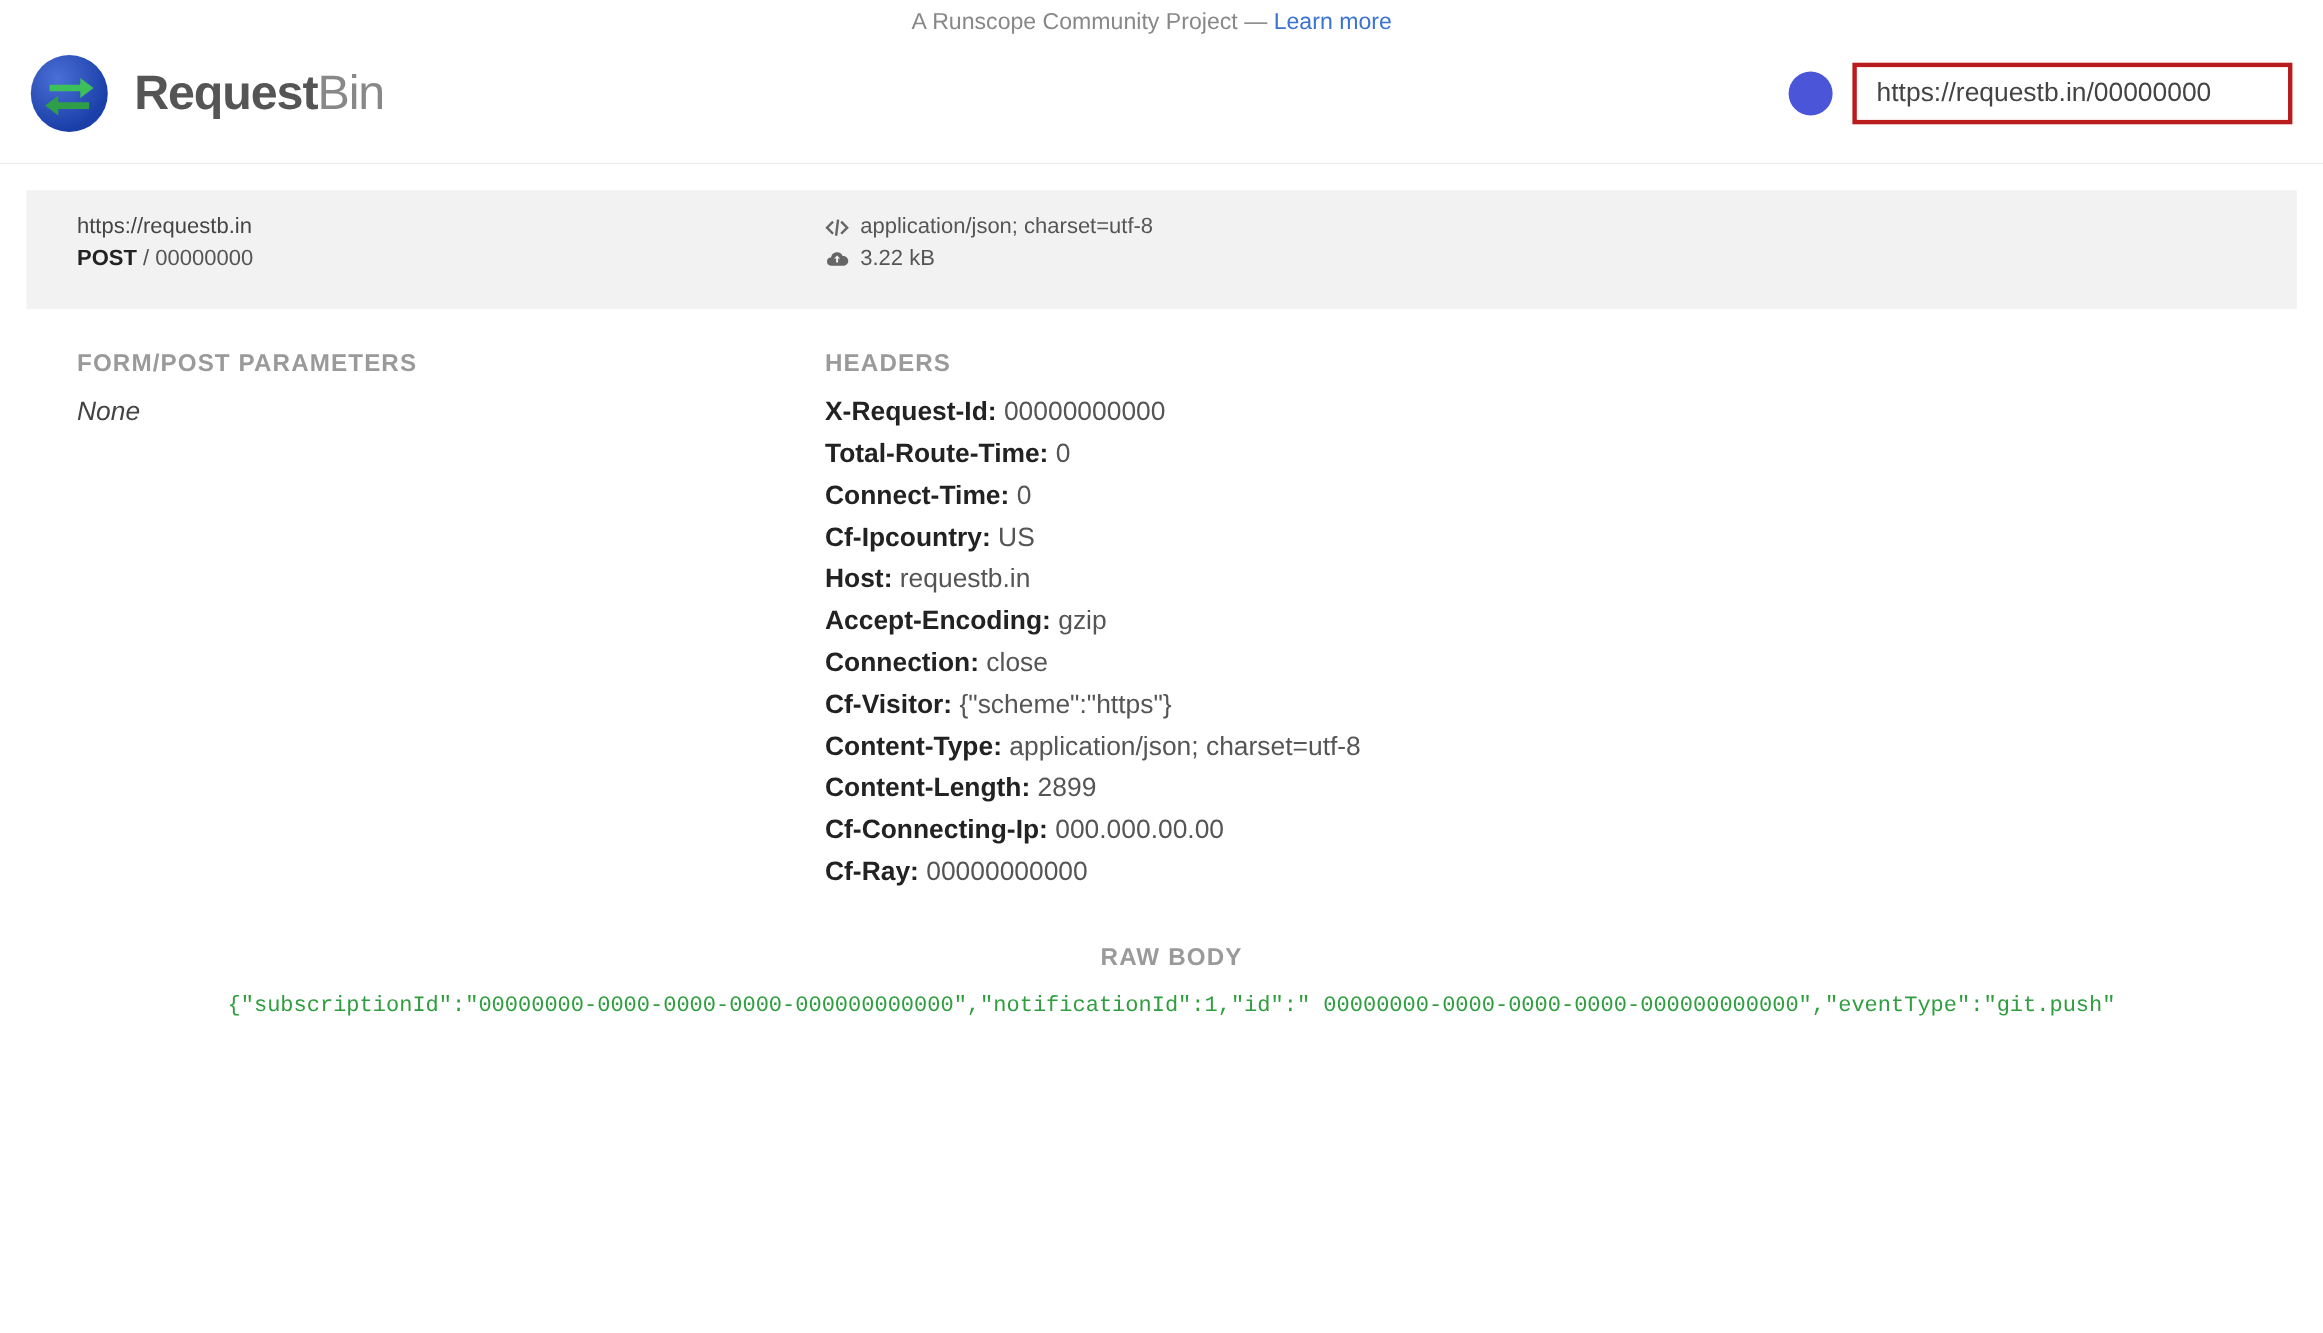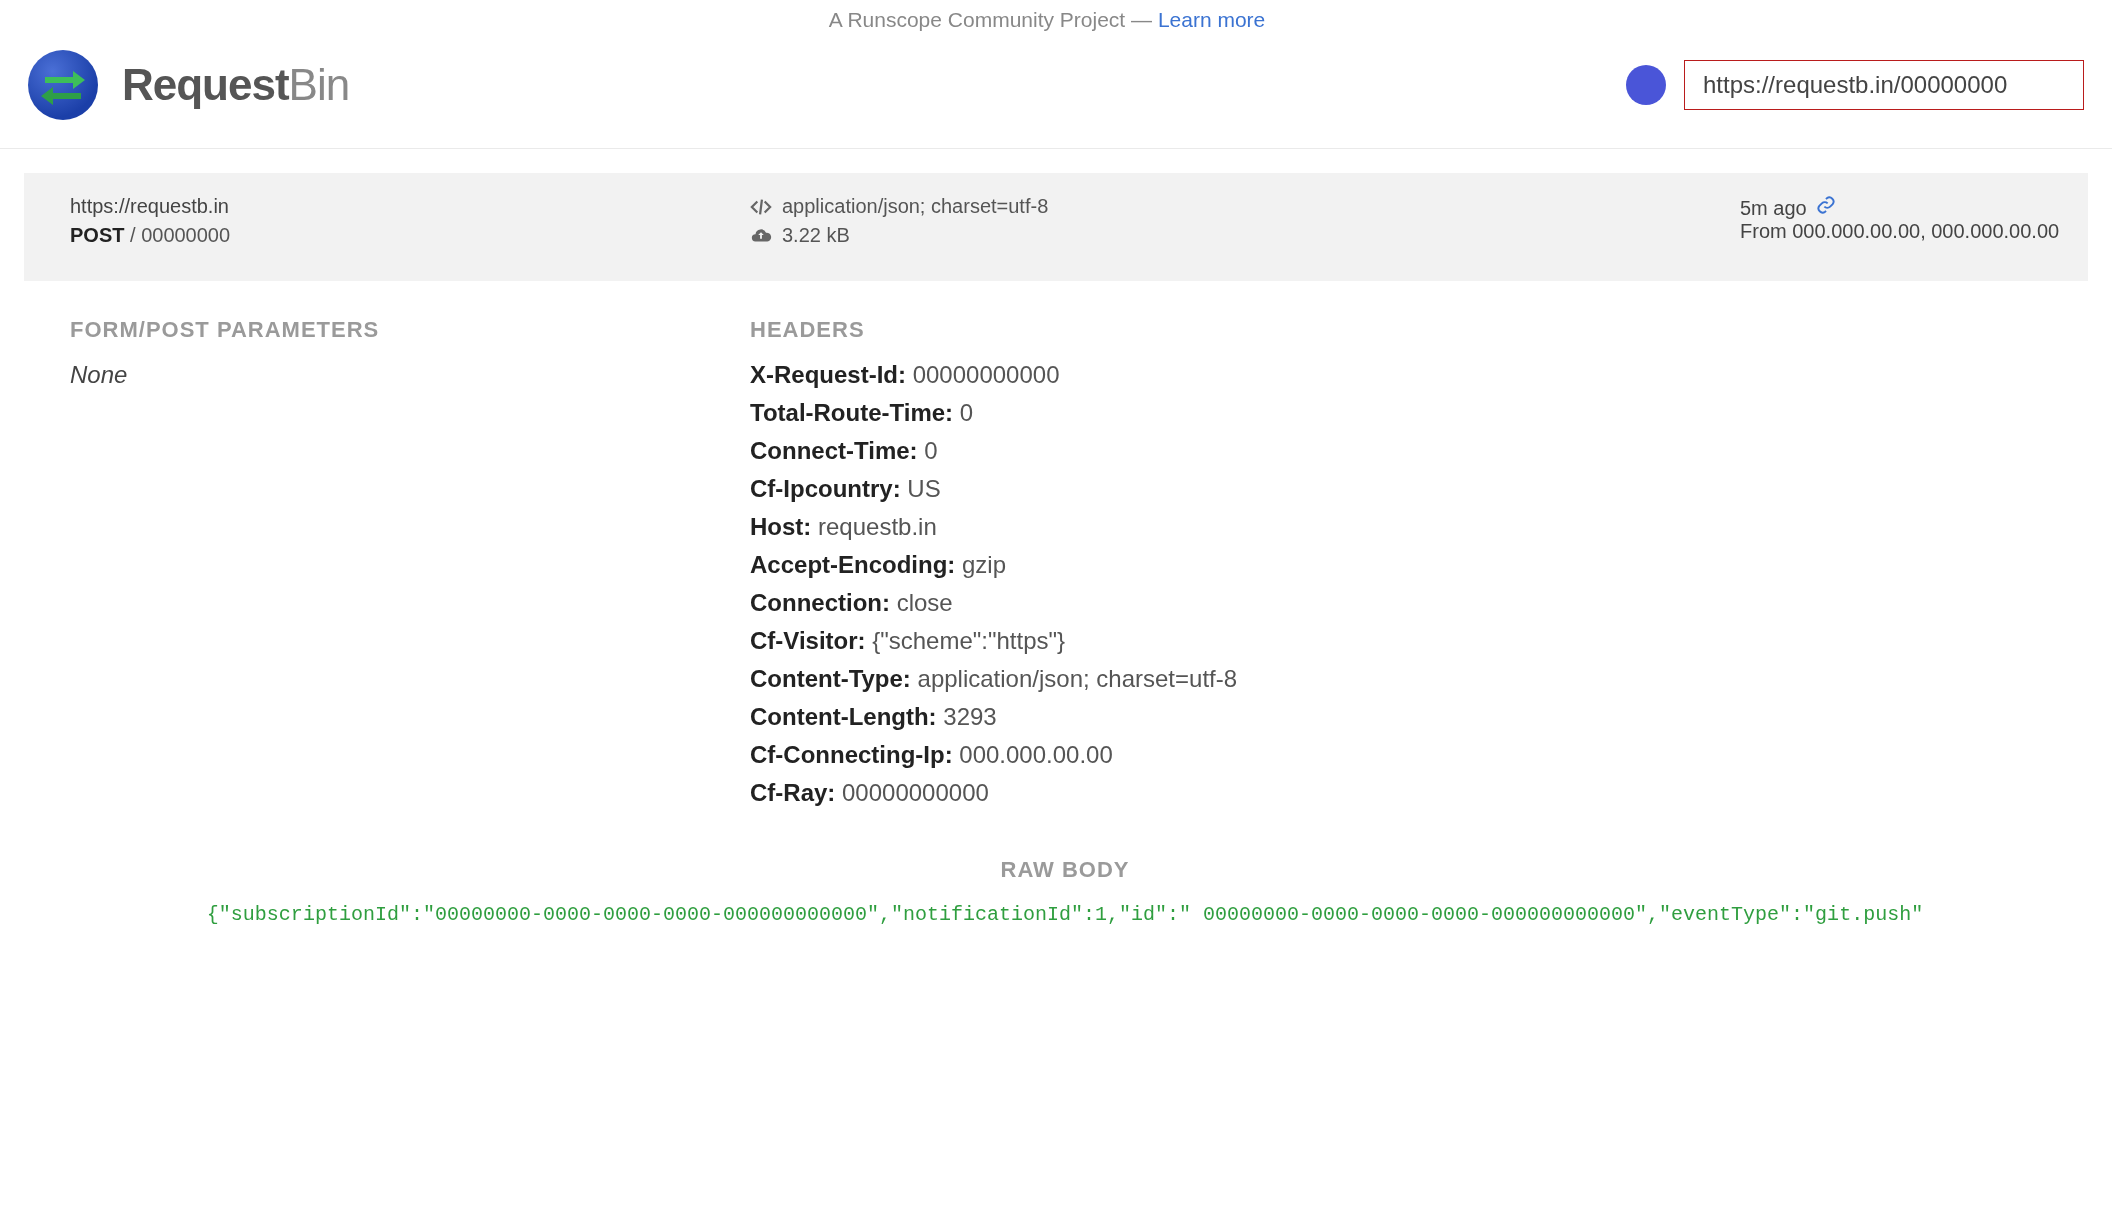--- a/index.html
+++ b/index.html
@@ -33,21 +33,21 @@
   }
   .logo-circle svg { width: 48px; height: 48px; }
   .brand { font-size: 44px; color: #888; letter-spacing: -1px; }
   .brand .bold { color: #555; font-weight: 600; }
   .header-spacer { flex: 1; }
   .status-dot {
     width: 40px; height: 40px; border-radius: 50%;
     background: #4a55d8; margin-right: 18px;
   }
   .bin-url-box {
-    border: 1px solid #b91c1c;
+    border: 4px solid #b91c1c;
     padding: 10px 18px;
     font-size: 24px;
     color: #444;
     min-width: 400px;
     background: #fff;
   }
 
   .summary {
     background: #f2f2f2;
     padding: 22px 28px 28px 46px;
@@ -145,55 +145,40 @@
     <div class="row">
       <span class="icon">
         <svg width="22" height="22" viewBox="0 0 24 24" fill="#666">
             <path d="M19 18H6a4 4 0 010-8 6 6 0 0111.5-1.5A4.5 4.5 0 0119 18z"></path>
             <path d="M12 8l-3 3h2v4h2v-4h2l-3-3z" fill="#f2f2f2"></path>
           </svg>
       </span>
       <span>3.22 kB</span>
     </div>
   </div>
-  <div class="right">
-    <div>
-      <span>5m ago</span>
-      <span class="permalink-icon">
-        <svg width="20" height="20" viewBox="0 0 24 24" fill="none" stroke="#3b73d2" stroke-width="2.3">
-            <path d="M10 14a5 5 0 007 0l3-3a5 5 0 00-7-7l-1 1"></path>
-            <path d="M14 10a5 5 0 00-7 0l-3 3a5 5 0 007 7l1-1"></path>
-          </svg>
-      </span>
-    </div>
-    <div>
-      <span>From</span>
-      <span>000.000.00.00, 000.000.00.00</span>
-    </div>
-  </div>
 </div>
 
 <div class="details">
   <div>
     <div class="section-title">FORM/POST PARAMETERS</div>
     <div class="none">None</div>
   </div>
   <div>
     <div class="section-title">HEADERS</div>
     <div class="headers-list" id="headers-list">
         <div class="hdr"><span class="k">X-Request-Id:</span> <span class="v">00000000000</span></div>
         <div class="hdr"><span class="k">Total-Route-Time:</span> <span class="v">0</span></div>
         <div class="hdr"><span class="k">Connect-Time:</span> <span class="v">0</span></div>
         <div class="hdr"><span class="k">Cf-Ipcountry:</span> <span class="v">US</span></div>
         <div class="hdr"><span class="k">Host:</span> <span class="v">requestb.in</span></div>
         <div class="hdr"><span class="k">Accept-Encoding:</span> <span class="v">gzip</span></div>
         <div class="hdr"><span class="k">Connection:</span> <span class="v">close</span></div>
         <div class="hdr"><span class="k">Cf-Visitor:</span> <span class="v">{"scheme":"https"}</span></div>
         <div class="hdr"><span class="k">Content-Type:</span> <span class="v">application/json; charset=utf-8</span></div>
-        <div class="hdr"><span class="k">Content-Length:</span> <span class="v">3293</span></div>
+        <div class="hdr"><span class="k">Content-Length:</span> <span class="v">2899</span></div>
         <div class="hdr"><span class="k">Cf-Connecting-Ip:</span> <span class="v">000.000.00.00</span></div>
         <div class="hdr"><span class="k">Cf-Ray:</span> <span class="v">00000000000</span></div>
       </div>
   </div>
 </div>
 
 <div class="rawbody-wrap">
   <div class="section-title">RAW BODY</div>
   <div class="rawbody">{"subscriptionId":"00000000-0000-0000-0000-000000000000","notificationId":1,"id":" 00000000-0000-0000-0000-000000000000","eventType":"git.push"</div>
 </div>

